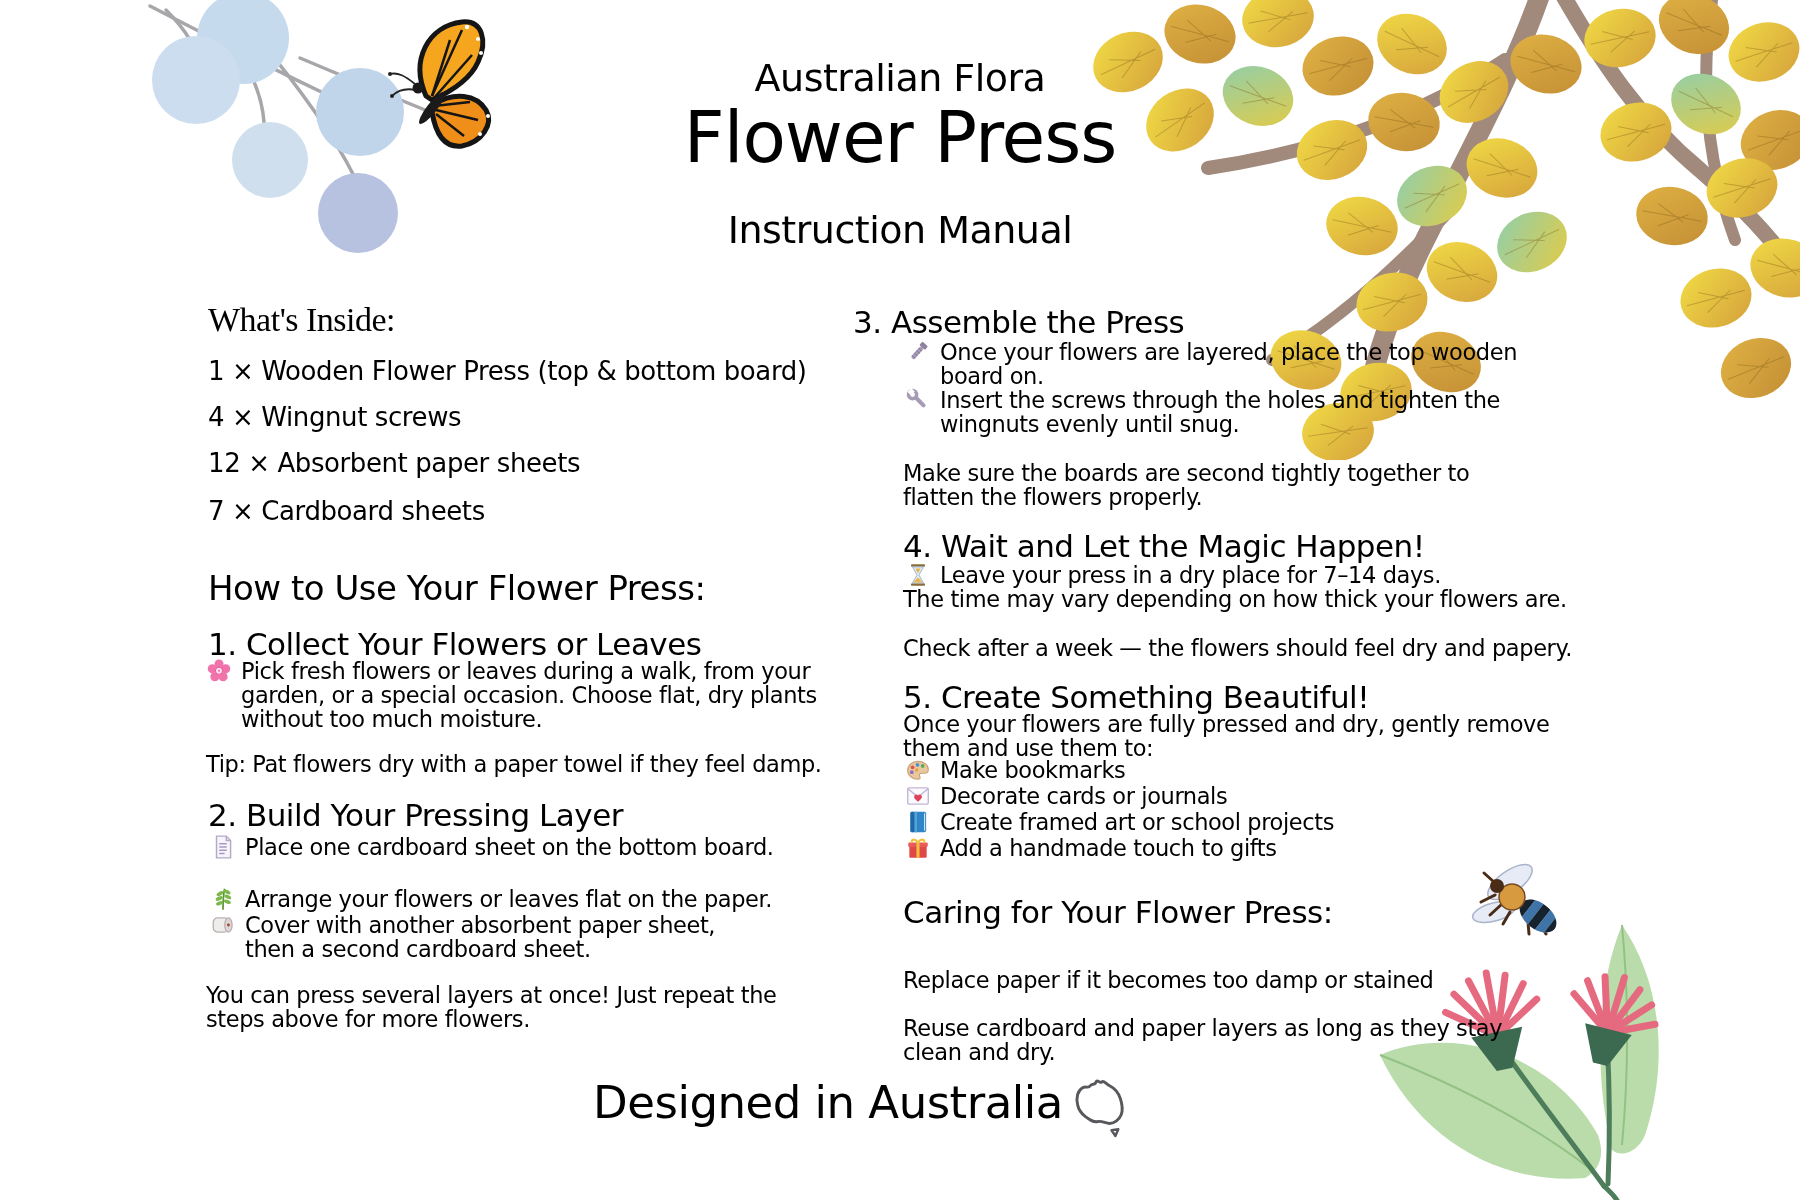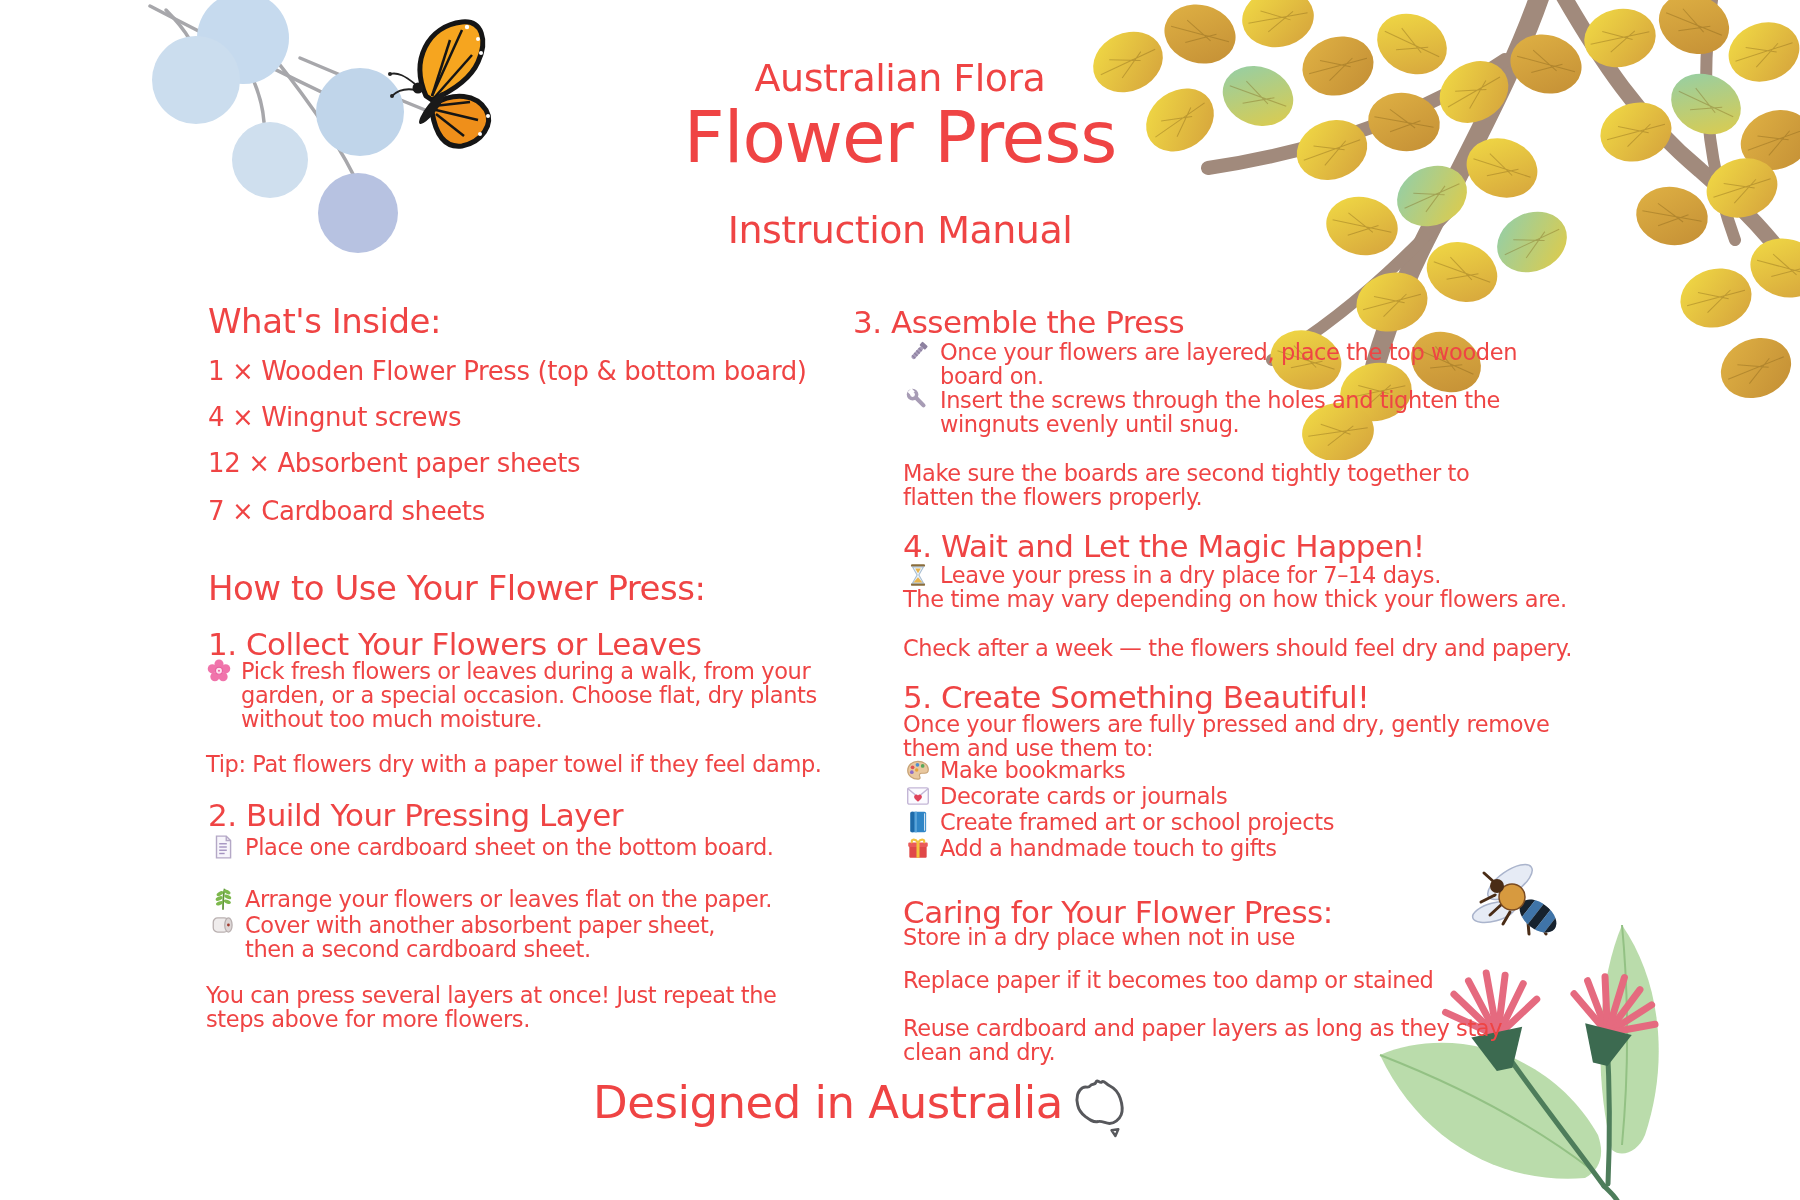--- a/index.html
+++ b/index.html
@@ -1,17 +1,17 @@
 <!DOCTYPE html>
 <html><head>
 <meta charset="utf-8">
 <style>
   html,body{margin:0;padding:0;background:#e9e9e9;}
   .page{position:relative;width:1800px;height:1200px;margin:0 auto;background:#ffffff;overflow:hidden;
-        font-family:"DejaVu Sans",sans-serif;color:#ef4444;}
+        font-family:"DejaVu Sans",sans-serif;color:#000000;}
   .abs{position:absolute;}
   .center{left:0;right:0;text-align:center;}
   .kicker{font-size:38px;letter-spacing:-0.5px;}
   .title{font-size:71px;letter-spacing:-1px;}
   .subtitle{font-size:22px;letter-spacing:-0.4px;}
   .manual{font-size:38px;letter-spacing:-0.5px;}
   .h-section{font-size:34px;letter-spacing:-0.5px;white-space:nowrap;}
   .h-step{font-size:31px;letter-spacing:-0.5px;white-space:nowrap;}
   .body-t{font-size:22.5px;line-height:24px;letter-spacing:-0.4px;white-space:nowrap;}
   .item-t{font-size:26px;letter-spacing:-0.4px;white-space:nowrap;}
@@ -280,21 +280,21 @@
       </g>
       <circle cx="152" cy="57" r="13" fill="#d79a3f" stroke="#7a4b22" stroke-width="1.5"></circle>
       <circle cx="137" cy="46" r="7" fill="#4a2c16"></circle>
     </g>
   </svg>
 
   <div class="abs center kicker" style="top:56px;">Australian Flora</div>
   <div class="abs center title" style="top:96px;">Flower Press</div>
   <div class="abs center manual" style="top:208px;">Instruction Manual</div>
 
-  <div class="abs h-section" style="left:208px;top:301px;">What's Inside:</div>
+  <div class="abs h-section" style="left:208px;top:301px;font-family:Liberation Serif, serif;">What's Inside:</div>
   <div class="abs item-t" style="left:208px;top:356px;">1 × Wooden Flower Press (top &amp; bottom board)</div>
   <div class="abs item-t" style="left:208px;top:402px;">4 × Wingnut screws</div>
   <div class="abs item-t" style="left:208px;top:448px;">12 × Absorbent paper sheets</div>
   <div class="abs item-t" style="left:208px;top:496px;">7 × Cardboard sheets</div>
 
   <div class="abs h-section" style="left:208px;top:568px;">How to Use Your Flower Press:</div>
 
   <div class="abs h-step" style="left:208px;top:626px;">1. Collect Your Flowers or Leaves</div>
   <div class="abs row" style="left:206px;top:659px;">
     <span class="bi">
@@ -482,21 +482,20 @@
           <rect x="10.6" y="7" width="2.8" height="14" fill="#f2c23e"></rect>
           <path d="M12 7 c-3 -4.4 -7.4 -2.6 -5.2 0.2 M12 7 c3 -4.4 7.4 -2.6 5.2 0.2" fill="none" stroke="#f2c23e" stroke-width="2"></path>
         </svg>
       </span>
     <div class="body-t">
         <div>Add a handmade touch to gifts</div>
       </div>
   </div>
 
   <div class="abs h-step" style="left:903px;top:894px;">Caring for Your Flower Press:</div>
-  <div class="abs body-t" style="left:903px;top:925px;">Store in a dry place when not in use</div>
   <div class="abs body-t" style="left:903px;top:968px;">Replace paper if it becomes too damp or stained</div>
   <div class="abs body-t" style="left:903px;top:1016px;">
     <div>Reuse cardboard and paper layers as long as they stay</div>
     <div>clean and dry.</div>
   </div>
 
   <div class="abs footer-wrap" style="left:0;right:0;top:1076px;transform:translateX(-40px);">
     <span class="footer-text">Designed in Australia</span>
     <svg class="aus-icon" viewBox="0 0 60 66">
       <path d="M9,30 C7,22 9,15 14,12 C18,10 20,13 22,10 C24,7 27,10 28,6 C29,3 32,8 34,6 C36,4 38,8 42,10 C46,12 51,17 53,23 C55,29 56,35 54,40 C52,45 47,49 42,49 C38,49 34,46 30,47 C25,48 21,45 17,42 C12,38 10,35 9,30 Z" fill="none" stroke="#57585c" stroke-width="3" stroke-linejoin="round"></path>

